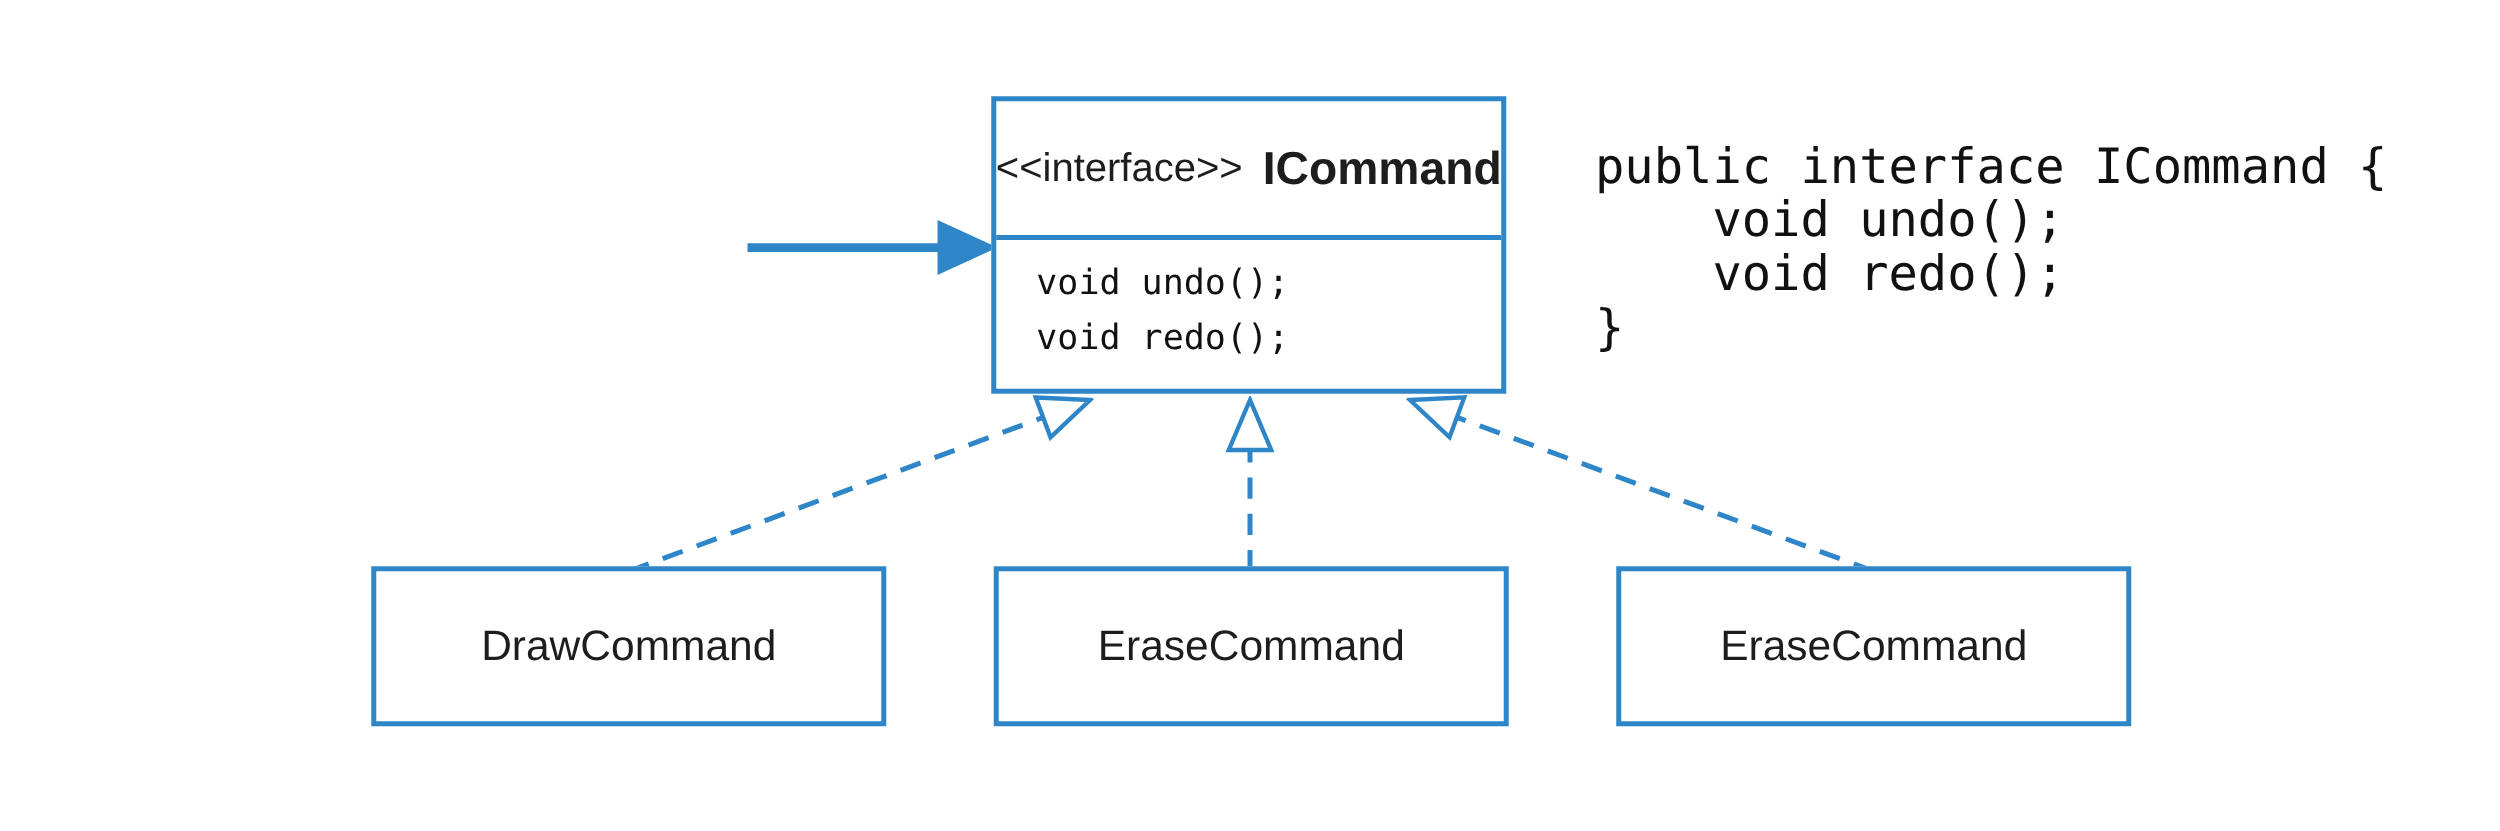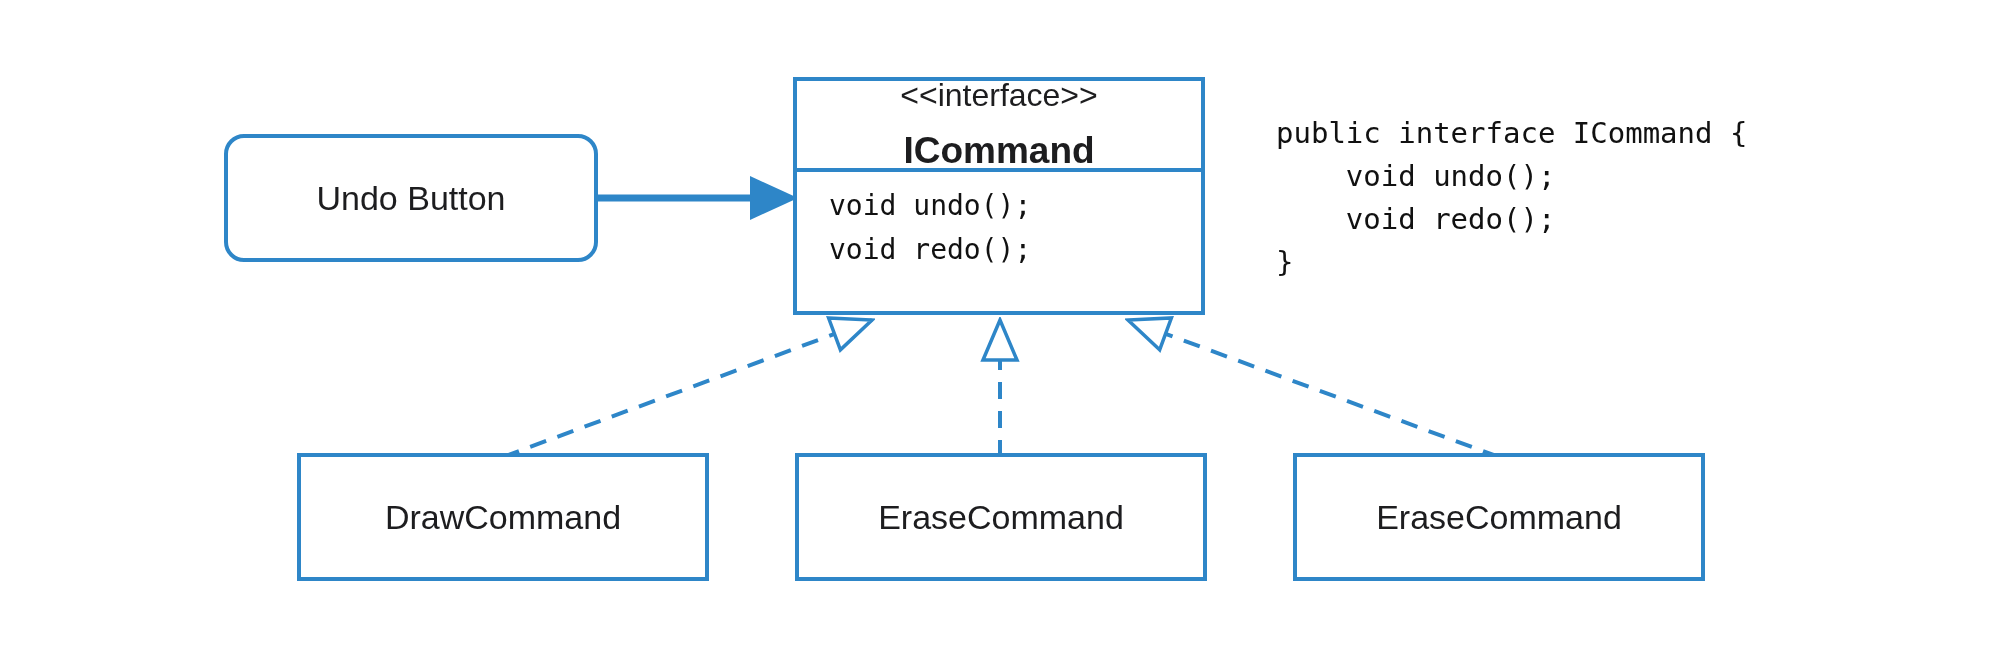--- a/index.html
+++ b/index.html
@@ -43,43 +43,43 @@
   .impl-erase { left: 795px; }
   .impl-zoom  { left: 1293px; }
   .interface {
     position: absolute;
     left: 793px; top: 77px;
     width: 412px; height: 238px;
     border: 4px solid #2e86c8;
     background: #ffffff;
   }
   .iface-title {
-    height: 91px;
+    height: 111px;
     border-bottom: 4px solid #2e86c8;
     display: flex;
-    flex-direction: column;
+    flex-direction: row;
     align-items: center;
     justify-content: center;
     gap: 16px;
   }
   .stereotype { font-size: 32px; }
   .iface-name { font-size: 37px; font-weight: bold; }
   .iface-methods {
     padding: 12px 0 0 32px;
     font-family: "DejaVu Sans Mono", monospace;
     font-size: 28px;
     line-height: 44px;
     color: #111111;
   }
   .code {
     position: absolute;
     left: 1276px; top: 112px;
     margin: 0;
     font-family: "DejaVu Sans Mono", monospace;
-    font-size: 29px;
+    font-size: 39px;
     line-height: 43px;
     color: #111111;
   }
   .code div { white-space: pre; }
 </style>
 </head>
 <body>
 
 <div class="canvas">
 
@@ -91,23 +91,20 @@
     </defs>
 
     <line x1="598" y1="198" x2="752" y2="198" stroke="#2e86c8" stroke-width="7"></line>
     <polygon points="750,176 798,198 750,220" fill="#2e86c8"></polygon>
 
     <line x1="503" y1="457" x2="872" y2="320" stroke="#2e86c8" stroke-width="4" stroke-dasharray="17 12" marker-end="url(#hollowHead)"></line>
     <line x1="1000" y1="457" x2="1000" y2="320" stroke="#2e86c8" stroke-width="4" stroke-dasharray="17 12" marker-end="url(#hollowHead)"></line>
     <line x1="1499" y1="457" x2="1128" y2="320" stroke="#2e86c8" stroke-width="4" stroke-dasharray="17 12" marker-end="url(#hollowHead)"></line>
   </svg>
 
-  <div class="node undo">
-    <span>Undo Button</span>
-  </div>
 
   <div class="interface">
     <div class="iface-title">
       <div class="stereotype">&lt;&lt;interface&gt;&gt;</div>
       <div class="iface-name">ICommand</div>
     </div>
     <div class="iface-methods">
       <div>void undo();</div>
       <div>void redo();</div>
     </div>

